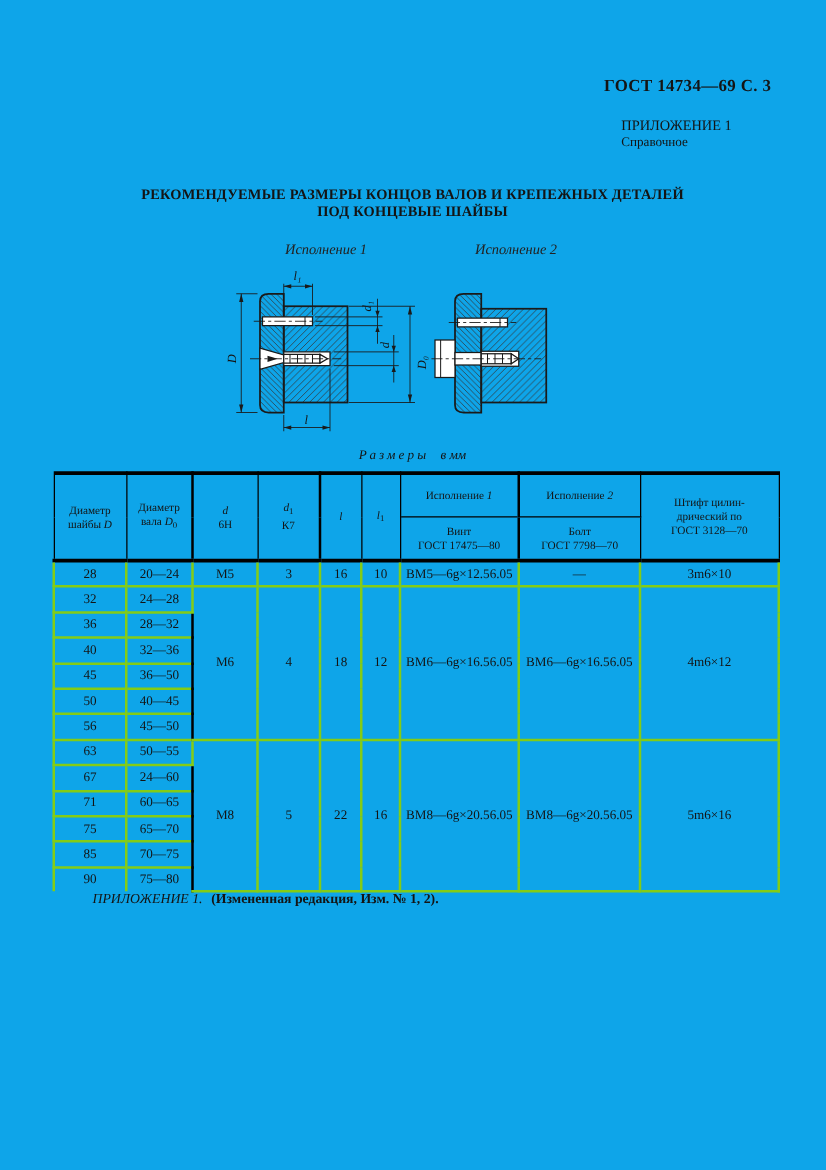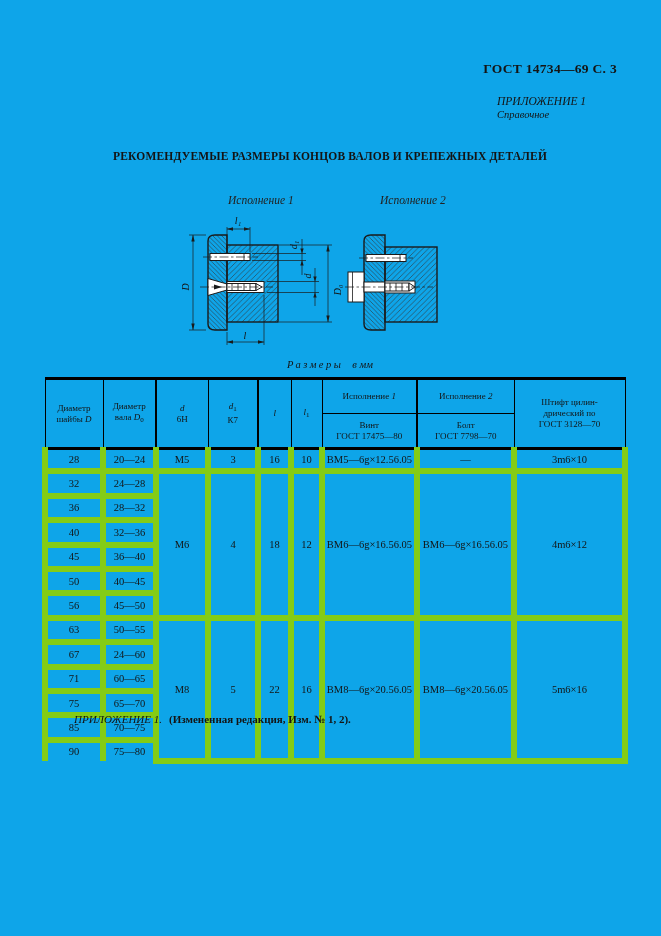--- a/index.html
+++ b/index.html
@@ -1,21 +1,21 @@
 <!DOCTYPE html>
 <html><head>
 <meta charset="utf-8">
 <style>
   html,body{margin:0;padding:0;background:#fff;}
   .page{position:relative;width:661px;height:936px;background:#0ea5e9;
         font-family:"Liberation Serif","DejaVu Serif",serif;color:#141414;overflow:hidden;}
 
   .gost-ref{position:absolute;top:61px;left:0;right:44px;text-align:right;
             font-weight:bold;font-size:13.5px;letter-spacing:.3px;}
-  .appendix{position:absolute;top:95px;left:497px;font-style:italic;font-size:11.5px;line-height:13px;}
+  .appendix{position:absolute;top:95px;left:497px;font-size:11.5px;line-height:13px;}
   .appendix .note{font-size:10.5px;}
   .doc-title{position:absolute;top:149px;left:10px;width:640px;text-align:center;
              font-weight:bold;font-size:11.5px;line-height:14px;letter-spacing:.2px;}
 
   .fig-caption{position:absolute;top:194px;font-style:italic;font-size:11.5px;color:#222;}
   #cap1{left:228px;} #cap2{left:380px;}
   .fig{position:absolute;}
   #fig1{left:178px;top:210px;} #fig2{left:345px;top:222px;}
   svg .ol{fill:none;stroke:#1a1a1a;stroke-width:1.4;}
   svg .thin{fill:none;stroke:#1a1a1a;stroke-width:.8;}
@@ -27,21 +27,21 @@
            font-size:10px;fill:#141414;}
 
   .units{position:absolute;top:359px;left:10px;width:640px;text-align:center;font-size:10.5px;font-style:italic;}
   .units .sp{letter-spacing:2.5px;}
   .units .u2{margin-left:9px;}
 
   table.dims{position:absolute;left:42px;top:377px;width:580px;border-collapse:collapse;
              table-layout:fixed;border-top:3px solid #000;border-bottom:none;border-right:none;}
   table.dims th{border:1px solid #000;font-weight:normal;font-size:9px;line-height:11px;
                 text-align:center;vertical-align:middle;padding:1px 1px;}
-  table.dims td{border:6px solid #84cc16;font-size:10.5px;text-align:center;vertical-align:middle;
+  table.dims td{border:2px solid #84cc16;font-size:10.5px;text-align:center;vertical-align:middle;
                 height:18.4px;padding:0 1px;}
   table.dims .bL{border-left:2.5px solid #000;}
   tbody tr:first-child td{border-top:3px solid #000;}
   tr.grp td{border-top:2px solid #0369a1;}
   td.tk{border-top:2.5px solid #000;}
   tr.last td{border-bottom:none;margin-left:31px;}
   td.bb0{border-bottom:none;}
   td.pinc{border-right:none;}
   sub{font-size:7px;vertical-align:-2px;}
   .hvar{font-style:italic;}
@@ -57,20 +57,21 @@
 
   <div class="gost-ref">ГОСТ 14734—69 С. 3</div>
 
   <div class="appendix">
     <div>ПРИЛОЖЕНИЕ 1</div>
     <div class="note">Справочное</div>
   </div>
 
   <div class="doc-title">
     <div>РЕКОМЕНДУЕМЫЕ РАЗМЕРЫ КОНЦОВ ВАЛОВ И КРЕПЕЖНЫХ ДЕТАЛЕЙ</div>
+    <div>ПОД КОНЦЕВЫЕ ШАЙБЫ</div>
   </div>
 
   <div class="fig-caption" id="cap1">Исполнение 1</div>
   <div class="fig-caption" id="cap2">Исполнение 2</div>
 
   <svg class="fig" id="fig1" width="170" height="140" viewBox="0 0 170 140">
     <defs>
       <pattern id="hA1" patternUnits="userSpaceOnUse" width="4.5" height="4.5">
         <path d="M0,0 L4.5,4.5" stroke="#333" stroke-width=".6"></path>
       </pattern>
@@ -256,21 +257,21 @@
       <tr>
         <td>36</td>
         <td>28—32</td>
       </tr>
       <tr>
         <td class="tk">40</td>
         <td class="tk">32—36</td>
       </tr>
       <tr>
         <td>45</td>
-        <td>36—40</td>
+        <td>36—50</td>
       </tr>
       <tr>
         <td class="tk">50</td>
         <td class="tk">40—45</td>
       </tr>
       <tr>
         <td>56</td>
         <td>45—50</td>
       </tr>
       <tr class="grp">

